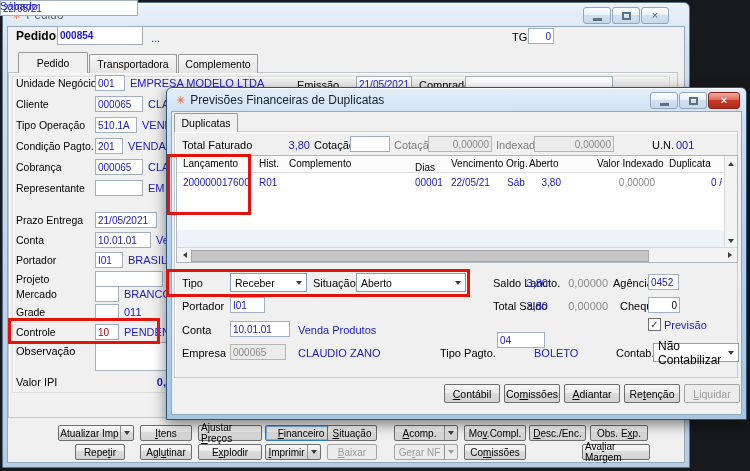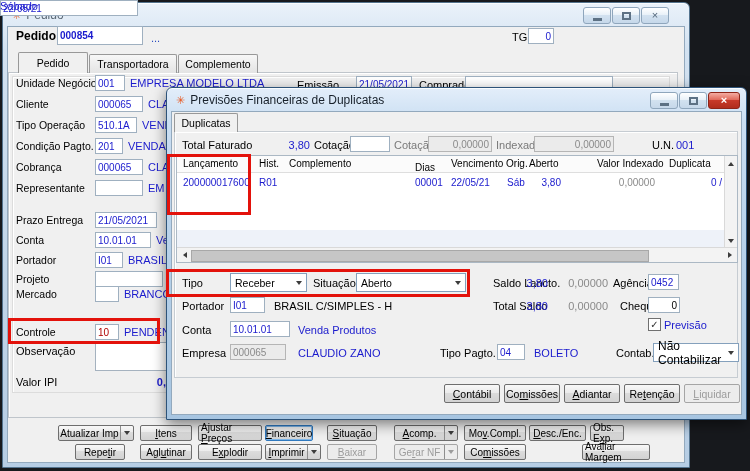--- a/index.html
+++ b/index.html
@@ -87,26 +87,26 @@
   .m-emissao-inp{left:356px;top:76px;width:56px}
   .m-comprador-lbl{left:419px;top:79px}
   .m-comprador-inp{left:465px;top:76px;width:148px}
   .m-obs-lbl{left:16px;top:345px}
   .m-obs-box{left:95px;top:342px;width:73px;height:29px;background:#fff;border:1px solid #a5b2bf}
   .m-ipi-lbl{left:16px;top:376px;font-weight:normal}
   .m-ipi-val{left:110px;top:376px;width:56px;text-align:right;font-weight:bold;color:#1a1acd}
   .b-ai{left:58px;top:425px;width:76px}
   .b-itens{left:140px;top:425px;width:52px}
   .b-ap{left:198px;top:425px;width:64px}
-  .b-fin{left:265px;top:425px;width:48px}
+  .b-fin{left:265px;top:425px;width:72px}
   .b-sit{left:327px;top:425px;width:50px}
   .b-ac{left:394px;top:425px;width:64px}
   .b-mc{left:464px;top:425px;width:62px}
   .b-de{left:529px;top:425px;width:57px}
-  .b-oe{left:590px;top:425px;width:34px}
+  .b-oe{left:590px;top:425px;width:58px}
   .b-rep{left:75px;top:444px;width:50px}
   .b-agl{left:140px;top:444px;width:52px}
   .b-exp{left:198px;top:444px;width:64px}
   .b-imp{left:265px;top:444px;width:56px}
   .b-bai{left:327px;top:444px;width:50px}
   .b-gnf{left:394px;top:444px;width:64px}
   .b-com{left:464px;top:444px;width:62px}
   .b-avm{left:582px;top:444px;width:68px}
 
   
@@ -159,21 +159,21 @@
   .d-cheque-inp{left:648px;top:297px;width:32px}
   .d-prev-cb{left:648px;top:318px;width:13px;height:13px;background:#fff;border:1px solid #707070;display:flex;align-items:center;justify-content:center;font-size:10px;color:#333;line-height:10px}
   .d-prev-lbl{left:664px;top:319px;color:#1a1acd}
   .d-conta-lbl{left:182px;top:324px}
   .d-conta-inp{left:230px;top:321px;width:60px}
   .d-conta-desc{left:298px;top:324px}
   .d-emp-lbl{left:182px;top:347px}
   .d-emp-inp{left:230px;top:344px;width:56px}
   .d-emp-desc{left:298px;top:347px}
   .d-tp-lbl{left:440px;top:347px}
-  .d-tp-inp{left:497px;top:344px;width:28px}
+  .d-tp-inp{left:497px;top:332px;width:48px}
   .d-tp-desc{left:534px;top:347px}
   .d-contab-lbl{left:616px;top:347px}
   .d-contab-combo{left:653px;top:343px;width:86px;font-size:12px}
   .db{top:384px;width:56px;height:19px;font-size:10.5px}
   .db0{left:444px}.db1{left:504px}.db2{left:564px}.db3{left:624px}.db4{left:684px}
 </style>
 </head>
 <body>
 
 <div id="mw" class="win">
@@ -262,20 +262,25 @@
     <span class="fd">BRASIL C/SIMPLES</span>
   </div>
   <div class="frow fr9">
     <span class="fl">Projeto</span>
     <input class="inp w68" readonly="" value="" style="">
   </div>
   <div class="frow fr10">
     <span class="fl">Mercado</span>
     <input class="inp w24" readonly="" value="" style="">
     <span class="fd">BRANCO</span>
+  </div>
+  <div class="frow fr11">
+    <span class="fl">Grade</span>
+    <input class="inp w24" readonly="" value="" style="">
+    <span class="fd">011</span>
   </div>
   <div class="frow fr12">
     <span class="fl">Controle</span>
     <input class="inp w24 alert" readonly="" value="10" style="">
     <span class="fd">PENDENTE</span>
   </div>
 
   <span class="abs m-obs-lbl">Observação</span>
   <div class="abs m-obs-box"></div>
   <span class="abs m-ipi-lbl">Valor IPI</span>
@@ -433,21 +438,20 @@
     <i class="tri-down"></i>
   </div>
   <span class="abs d-saldo-lbl">Saldo Lancto.</span>
   <span class="abs d-saldo-v1 blue">3,80</span>
   <span class="abs d-saldo-v2 gray">0,00000</span>
   <span class="abs d-agencia-lbl">Agência</span>
   <input class="abs inp d-agencia-inp" readonly="" value="0452" style="">
 
   <span class="abs d-port-lbl">Portador</span>
   <input class="abs inp d-port-inp" readonly="" value="I01" style="">
-  <span class="abs d-port-desc">BRASIL C/SIMPLES - H</span>
   <span class="abs d-tsaldo-lbl">Total Saldo</span>
   <span class="abs d-tsaldo-v1 blue">3,80</span>
   <span class="abs d-tsaldo-v2 gray">0,00000</span>
   <span class="abs d-cheque-lbl">Cheque</span>
   <input class="abs inp num blk d-cheque-inp" readonly="" value="0" style="">
 
   <div class="abs d-prev-cb">
     <span>✓</span>
   </div>
   <span class="abs d-prev-lbl">Previsão</span>

